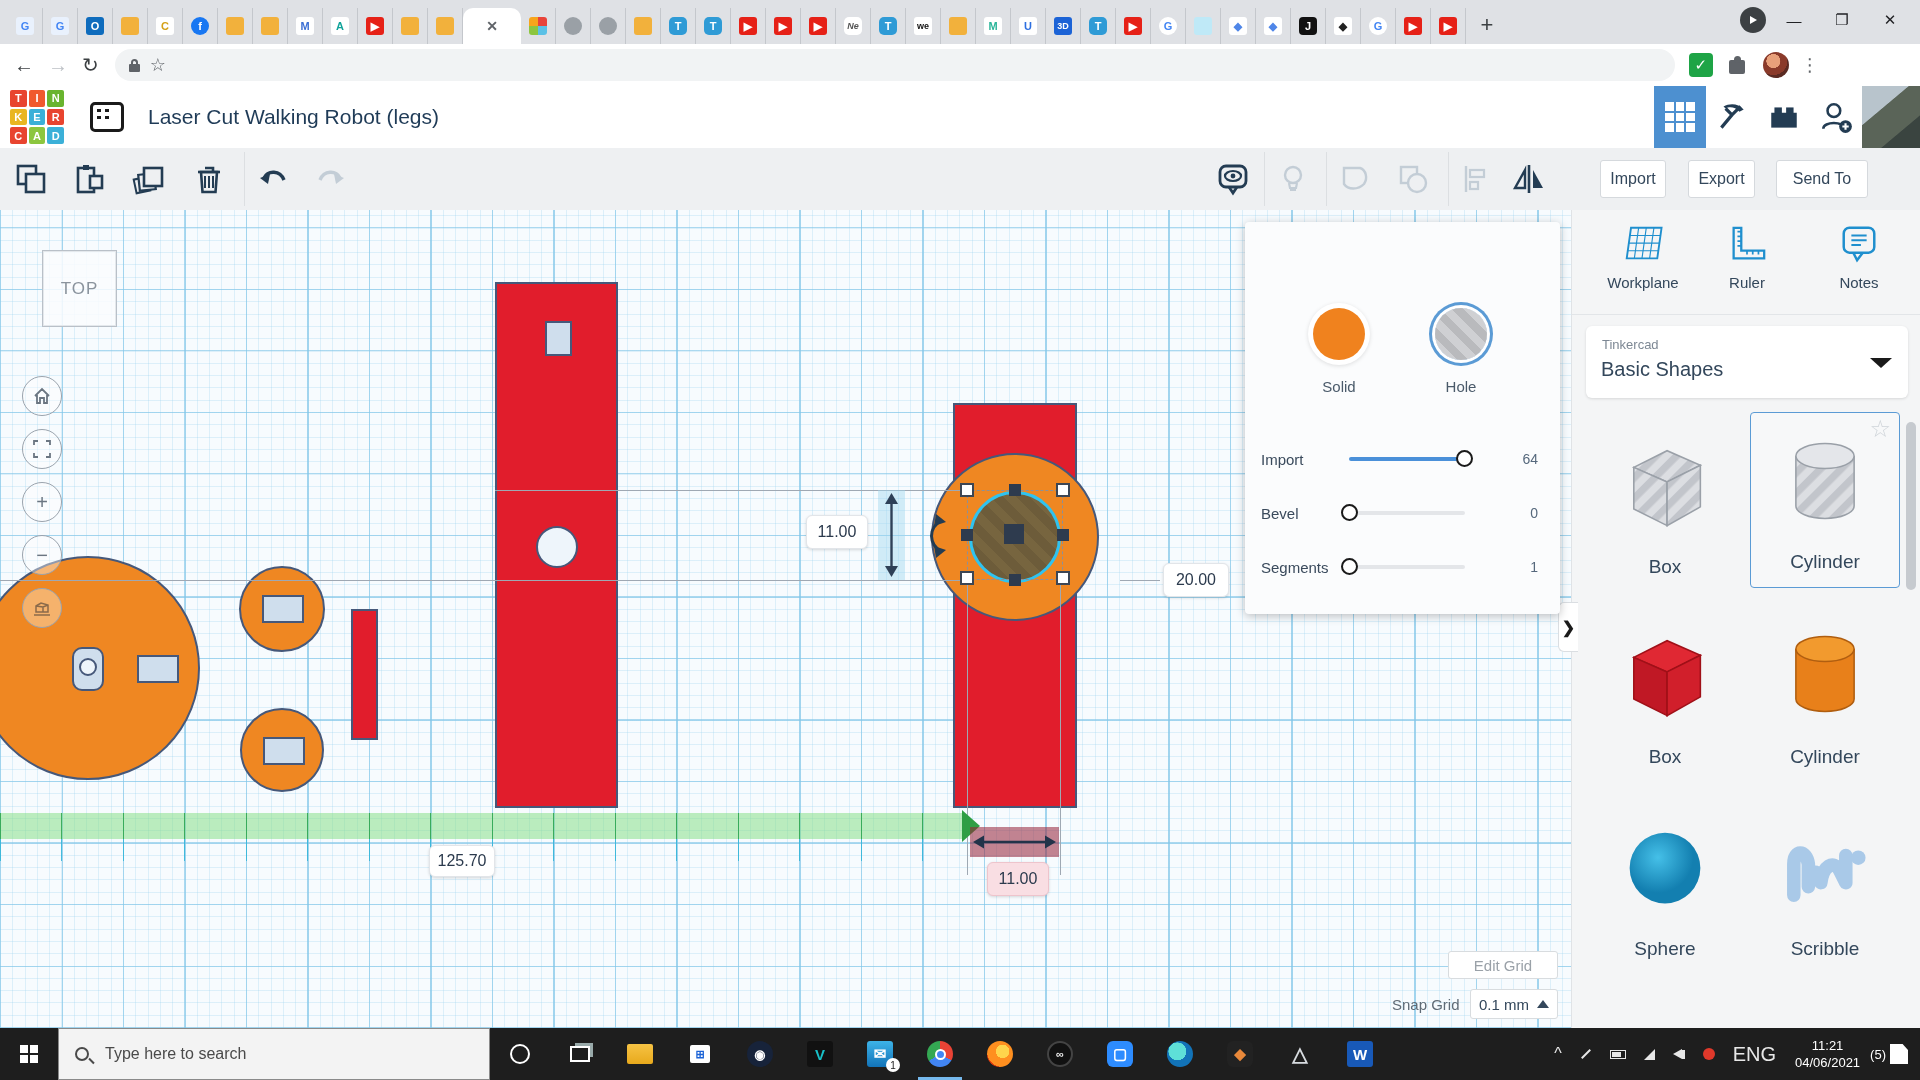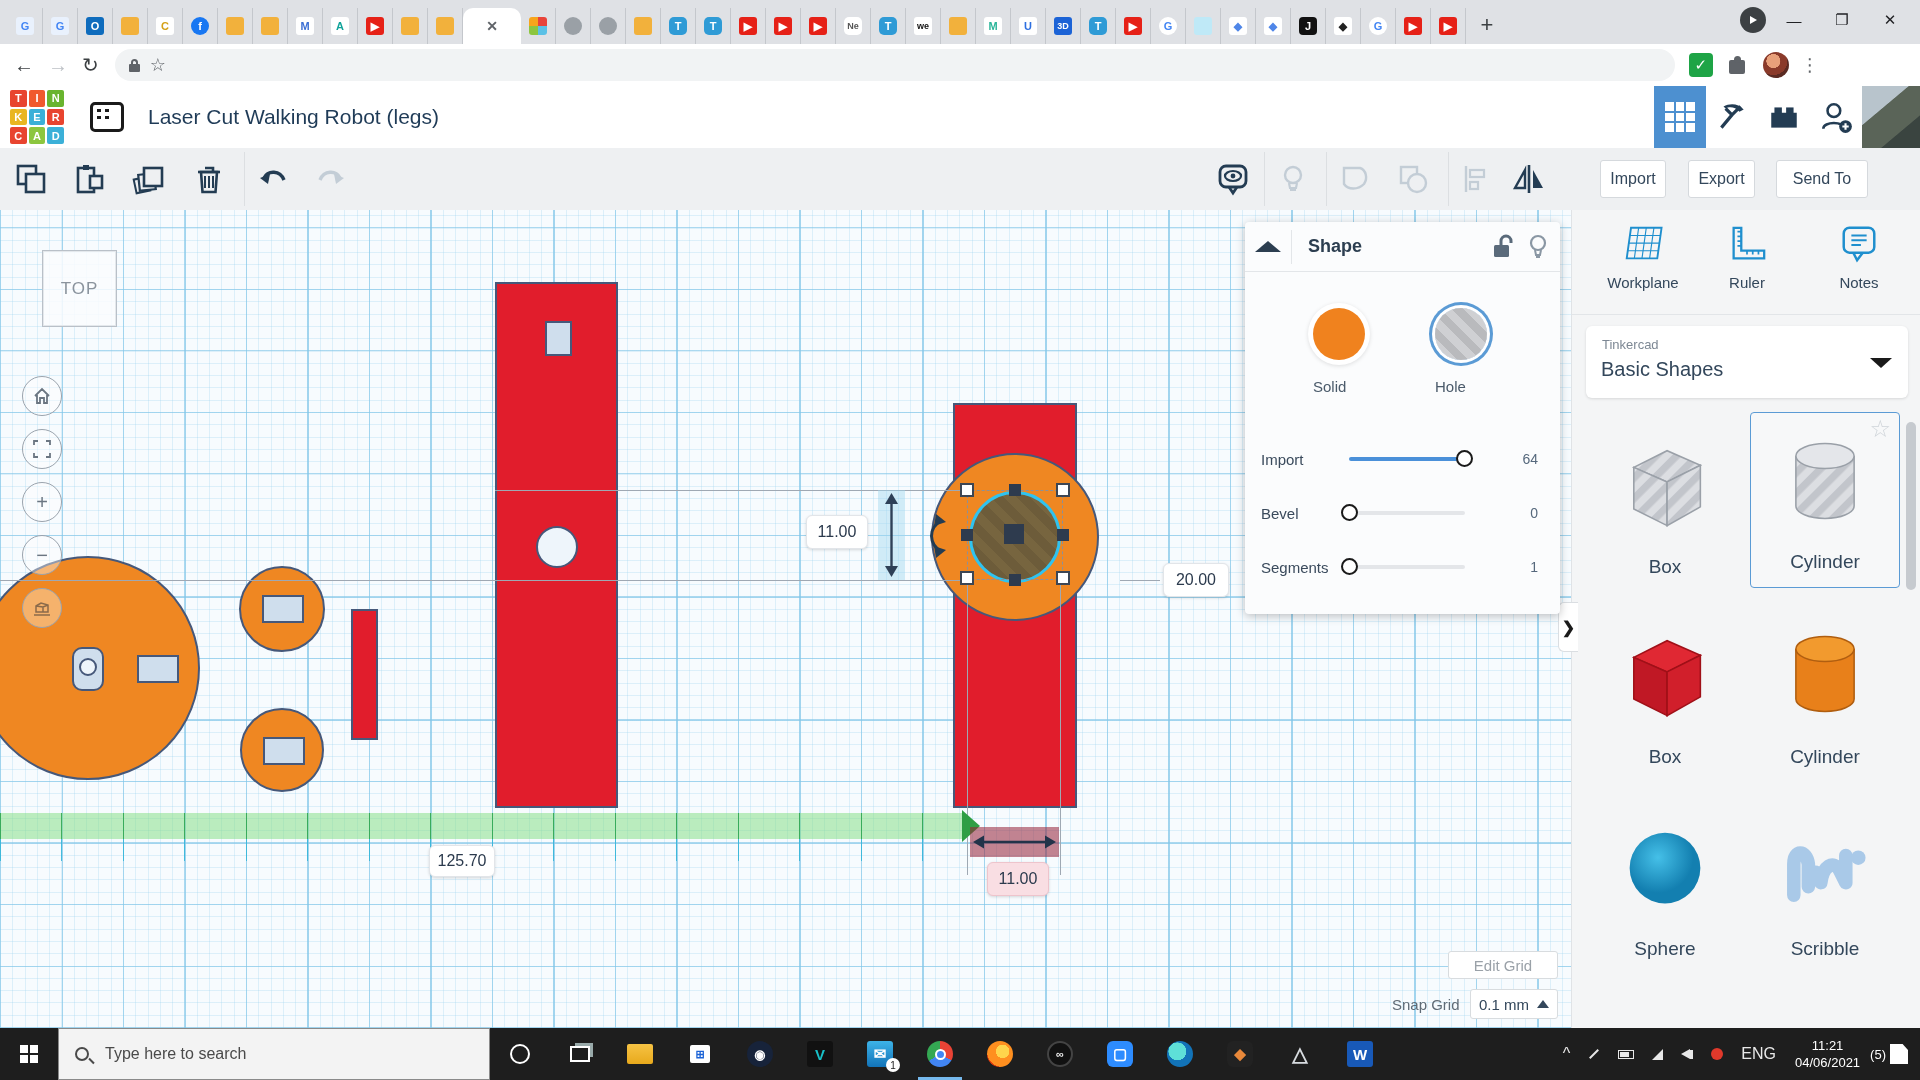--- a/index.html
+++ b/index.html
@@ -90,21 +90,21 @@
   #shape-panel { left:1245px; top:12px; width:315px; height:392px; background:#fbfcfd; border-radius:4px; box-shadow:0 2px 10px rgba(0,0,0,.25); z-index:60; }
   #sp-header { height:50px; border-bottom:1px solid #e3e6e9; display:flex; align-items:center; position:relative; }
   #sp-caret { width:46px; display:flex; align-items:center; justify-content:center; }
   #sp-caret::after { content:""; width:0; height:0; border-bottom:11px solid #2c3e50; border-left:13px solid transparent; border-right:13px solid transparent; }
   #sp-vdiv { width:1px; height:34px; background:#e3e6e9; }
   #sp-title { margin-left:16px; font-size:18px; font-weight:bold; color:#2c3e50; }
   #sp-icons { position:absolute; right:12px; display:flex; gap:14px; }
   .matcircle { width:52px; height:52px; border-radius:50%; }
   #solid-circle { background:#f0821e; box-shadow:0 0 0 5px #fff, 0 1px 4px 5px rgba(0,0,0,.12); }
   #hole-circle { background:repeating-linear-gradient(45deg,#b9babd 0 8px,#cfd0d3 8px 16px); box-shadow:0 0 0 3px #fff, 0 0 0 6px #5b9bd5; }
-  .matlabel { font-size:15px; color:#4a5a6a; text-align:left; margin-top:18px; }
+  .matlabel { font-size:15px; color:#4a5a6a; text-align:center; margin-top:18px; }
   .slider-row { position:absolute; left:0; width:100%; height:30px; display:flex; align-items:center; }
   .slider-label { margin-left:16px; width:88px; font-size:15px; color:#3a4a5c; }
   .slider-track { position:relative; width:116px; height:4px; background:#e4e6e9; border-radius:2px; }
   .slider-track.full { background:#4a90d9; }
   .slider-knob { position:absolute; top:-7px; width:17px; height:17px; background:#fff; border:2px solid #1a1a1a; border-radius:50%; }
   .slider-value { position:absolute; right:22px; font-size:14px; color:#55687c; }
 
   
   #sidebar { left:1571px; top:210px; width:349px; height:818px; background:#f4f5f6; border-left:1px solid #e0e3e6; }
   .sb-top-item { position:absolute; top:14px; width:90px; text-align:center; }
@@ -133,21 +133,21 @@
   #win-logo { width:18px; height:18px; display:grid; grid-template-columns:1fr 1fr; grid-template-rows:1fr 1fr; gap:2px; }
   #win-logo i { background:#fff; }
   #search-box { width:432px; height:52px; background:#f3f3f3; border:1px solid #8a8a8a; display:flex; align-items:center; }
   #magnifier { width:14px; height:14px; border:2px solid #4a4a4a; border-radius:50%; margin-left:16px; position:relative; }
   #magnifier::after { content:""; position:absolute; left:11px; top:11px; width:7px; height:2px; background:#4a4a4a; transform:rotate(45deg); }
   #search-text { margin-left:16px; font-size:16px; color:#4a4a4a; }
   .tbi { width:60px; height:52px; display:flex; align-items:center; justify-content:center; position:relative; }
   .tbi .ic { width:26px; height:26px; display:flex; align-items:center; justify-content:center; font-size:15px; font-weight:bold; }
   .tbi.active::after { content:""; position:absolute; left:8px; bottom:0; width:44px; height:3px; background:#76b9ed; }
   #tray { position:absolute; right:0; top:0; height:52px; display:flex; align-items:center; }
-  .trayi { color:#e8e8e8; font-size:16px; margin:0 9px; display:flex; align-items:center; justify-content:center; }
+  .trayi { color:#e8e8e8; font-size:20px; margin:0 9px; display:flex; align-items:center; justify-content:center; }
   #clock { text-align:center; color:#fff; font-size:13px; line-height:17px; margin:0 10px; }
   #notif { display:flex; align-items:center; color:#fff; font-size:13px; margin-right:12px; gap:4px; }
   #notif .doc { width:18px; height:20px; background:#fff; clip-path:polygon(0 0, 70% 0, 100% 30%, 100% 100%, 0 100%); }
 </style>
 </head>
 <body>
 
 <div id="screen">
 
   <div id="tabstrip" class="abs">
@@ -214,21 +214,21 @@
       <div class="tab">
         <span class="fav" style="background: rgb(230, 33, 23); color: rgb(255, 255, 255); border-radius: 3px;">▶</span>
       </div>
       <div class="tab">
         <span class="fav" style="background: rgb(230, 33, 23); color: rgb(255, 255, 255); border-radius: 3px;">▶</span>
       </div>
       <div class="tab">
         <span class="fav" style="background: rgb(230, 33, 23); color: rgb(255, 255, 255); border-radius: 3px;">▶</span>
       </div>
       <div class="tab">
-        <span class="fav" style="background: rgb(255, 255, 255); color: rgb(85, 85, 85); border-radius: 5px; font-size: 9px;">Ne</span>
+        <span class="fav" style="background: rgb(255, 255, 255); color: rgb(85, 85, 85); border-radius: 5px; font-size: 9px; font-style: italic;">Ne</span>
       </div>
       <div class="tab">
         <span class="fav" style="background: rgb(47, 155, 214); color: rgb(255, 255, 255); border-radius: 5px;">T</span>
       </div>
       <div class="tab">
         <span class="fav" style="background: rgb(255, 255, 255); color: rgb(17, 17, 17); border-radius: 3px; font-size: 9px;">we</span>
       </div>
       <div class="tab">
         <span class="fav" style="background: rgb(242, 177, 60); color: rgb(0, 0, 0); border-radius: 3px;"></span>
       </div>
@@ -527,35 +527,20 @@
         </svg>
     </div>
     <div class="dim-label abs" style="left:987px; top:652px; width:62px; height:34px; background:#f9dee3; border-color:#eec4cc">11.00</div>
 
     <div id="green-ruler" class="abs"></div>
     <div id="green-ruler-arrow" class="abs"></div>
     <div id="ruler-ticks" class="abs"></div>
     <div class="dim-label abs" style="left:429px; top:635px; width:66px; height:32px">125.70</div>
 
     <div id="shape-panel" class="abs">
-      <div id="sp-header">
-        <div id="sp-caret"></div>
-        <div id="sp-vdiv"></div>
-        <div id="sp-title">Shape</div>
-        <div id="sp-icons">
-          <svg width="22" height="26" viewBox="0 0 22 26">
-              <rect x="2" y="11" width="15" height="12" rx="1.5" fill="#5a6a7a"></rect>
-              <path d="M9 11 V7 a5 5 0 0 1 10 0 v2" fill="none" stroke="#5a6a7a" stroke-width="3"></path>
-            </svg>
-          <svg width="20" height="26" viewBox="0 0 20 26">
-              <circle cx="10" cy="9" r="7" fill="none" stroke="#8a97a4" stroke-width="2.2"></circle>
-              <path d="M7 16 L8 21 H12 L13 16 M8 23 H12" fill="none" stroke="#8a97a4" stroke-width="2"></path>
-            </svg>
-        </div>
-      </div>
       <div style="position:absolute; left:68px; top:86px; text-align:center">
         <div class="matcircle" id="solid-circle" style="margin:0 auto"></div>
         <div class="matlabel">Solid</div>
       </div>
       <div style="position:absolute; left:190px; top:86px; text-align:center">
         <div class="matcircle" id="hole-circle" style="margin:0 auto"></div>
         <div class="matlabel">Hole</div>
       </div>
       <div class="slider-row" style="top:222px">
         <div class="slider-label">Import</div>

